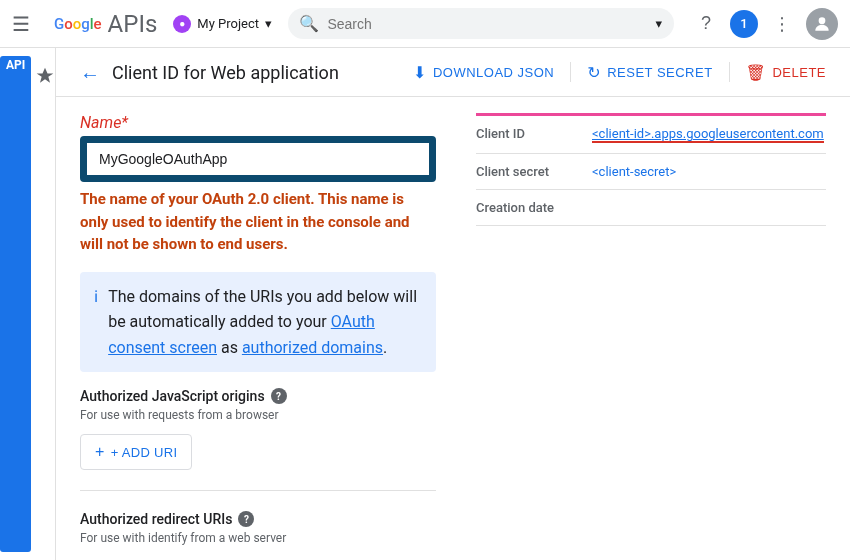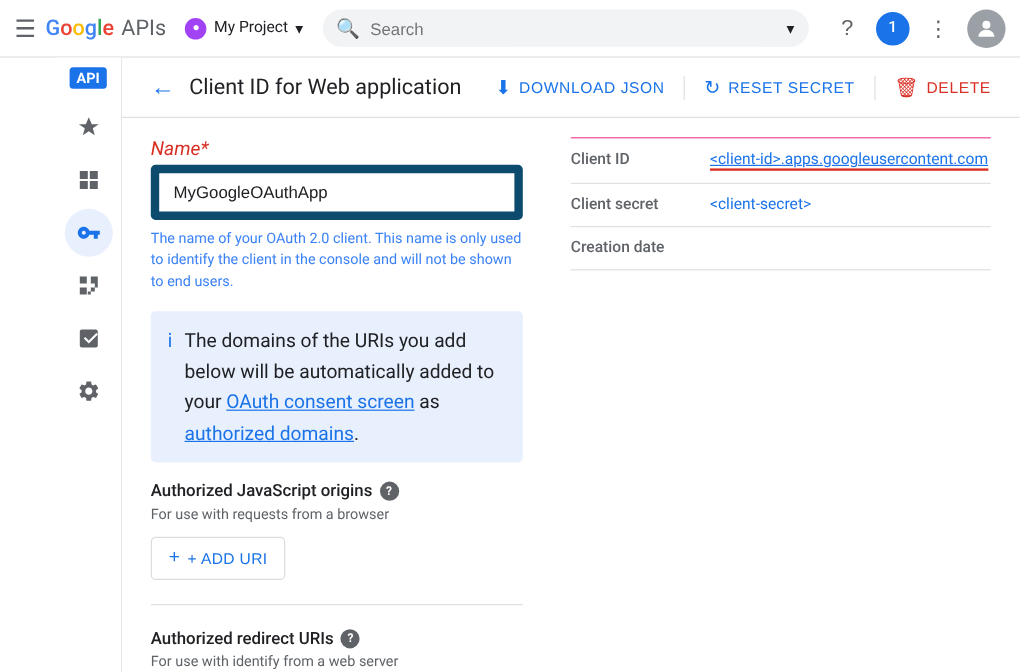--- a/index.html
+++ b/index.html
@@ -5,43 +5,43 @@
     * { box-sizing: border-box; margin: 0; padding: 0; }
     body { font-family: 'Roboto', Arial, sans-serif; font-size: 13px; color: #202124; background: #fff; width: 850px; height: 560px; overflow: hidden; }
 
     
     .top-nav {
       display: flex; align-items: center; height: 48px; padding: 0 12px;
       border-bottom: 1px solid #e0e0e0; background: #fff;
     }
     .nav-hamburger { color: #5f6368; font-size: 20px; cursor: pointer; margin-right: 8px; }
     .nav-logo { display: flex; align-items: center; gap: 4px; margin-right: 8px; }
-    .logo-google { font-size: 18px; font-weight: 500; }
+    .logo-google { font-size: 15px; font-weight: 500; margin-left: 16px; }
     .logo-g { color: #4285f4; }
     .logo-o1 { color: #ea4335; }
     .logo-o2 { color: #fbbc05; }
     .logo-g2 { color: #4285f4; }
     .logo-l { color: #34a853; }
     .logo-e { color: #ea4335; }
-    .logo-apis { color: #5f6368; font-size: 18px; font-weight: 400; margin-left: 2px; }
+    .logo-apis { color: #5f6368; font-size: 24px; font-weight: 400; margin-left: 2px; }
     .nav-project { display: flex; align-items: center; gap: 6px; margin-left: 8px; cursor: pointer; color: #202124; font-size: 13px; }
     .project-dot { width: 18px; height: 18px; border-radius: 50%; background: #a142f4; display: flex; align-items: center; justify-content: center; color: white; font-size: 10px; }
     .nav-search { flex: 1; margin: 0 16px; display: flex; align-items: center; background: #f1f3f4; border-radius: 24px; padding: 6px 12px; gap: 8px; }
     .search-icon { color: #5f6368; font-size: 16px; }
     .search-input { border: none; background: transparent; outline: none; flex: 1; font-size: 14px; color: #0f172a; }
     .nav-actions { display: flex; align-items: center; gap: 8px; }
     .nav-icon-btn { width: 32px; height: 32px; border-radius: 50%; display: flex; align-items: center; justify-content: center; cursor: pointer; color: #5f6368; font-size: 18px; border: none; background: transparent; }
     .nav-badge { width: 28px; height: 28px; border-radius: 50%; background: #1a73e8; color: white; display: flex; align-items: center; justify-content: center; font-size: 13px; font-weight: 500; cursor: pointer; }
     .nav-avatar { width: 32px; height: 32px; border-radius: 50%; background: #9aa0a6; display: flex; align-items: center; justify-content: center; cursor: pointer; }
 
     
     .layout { display: flex; height: calc(560px - 48px); }
 
     
-    .sidebar { width: 56px; background: #fff; border-right: 1px solid #e0e0e0; display: flex; flex-direction: column; align-items: center; padding-top: 8px; gap: 4px; margin-left: 46px; }
+    .sidebar { width: 56px; background: #fff; border-right: 1px solid #e0e0e0; display: flex; flex-direction: row; padding-top: 8px; gap: 4px; }
     .sidebar-api-label { background: #1a73e8; color: white; font-size: 12px; font-weight: 700; padding: 2px 6px; border-radius: 3px; margin-bottom: 8px; cursor: pointer; }
     .sidebar-icon { width: 40px; height: 40px; border-radius: 50%; display: flex; align-items: center; justify-content: center; cursor: pointer; color: #5f6368; font-size: 18px; }
     .sidebar-icon.active { background: #e8f0fe; color: #1a73e8; }
 
     
     .main { flex: 1; overflow-y: auto; background: #fff; }
 
     
     .page-header {
       display: flex; align-items: center; padding: 12px 24px; border-bottom: 1px solid #e0e0e0;
@@ -57,21 +57,21 @@
 
     
     .content { display: flex; padding: 16px 24px; gap: 40px; }
     .left-panel { flex: 1; max-width: 420px; }
     .right-panel { flex: 0 0 350px; }
 
     
     .field-label { font-size: 16px; color: #202124; margin-bottom: 4px; font-style: italic; }
     .field-label span { color: #d93025; }
     .text-input { width: 100%; border: 7px solid #0c4a6e; border-radius: 4px; padding: 8px 12px; font-size: 14px; color: #202124; outline: none; }
-    .field-help { font-size: 12px; color: #3b82f6; margin-top: 6px; line-height: 1.5; }
+    .field-help { font-size: 15px; color: #c2410c; margin-top: 6px; line-height: 1.5; font-weight: bold; }
 
     
     .info-box { background: #e8f0fe; border-radius: 4px; padding: 12px 14px; display: flex; gap: 10px; margin: 16px 0; }
     .info-icon { color: #1a73e8; font-size: 16px; flex-shrink: 0; margin-top: 1px; }
     .info-text { font-size: 16px; color: #202124; line-height: 1.6; }
     .info-link { color: #1a73e8; text-decoration: underline; cursor: pointer; }
 
     
     .section-title { font-size: 14px; font-weight: 500; color: #202124; margin-bottom: 4px; display: flex; align-items: center; gap: 6px; }
     .section-help-icon { width: 16px; height: 16px; border-radius: 50%; background: #5f6368; color: white; display: flex; align-items: center; justify-content: center; font-size: 10px; cursor: pointer; font-weight: 700; }
@@ -81,21 +81,21 @@
     .add-uri-btn { display: flex; align-items: center; gap: 6px; border: 1px solid #dadce0; background: #fff; color: #1a73e8; padding: 8px 14px; border-radius: 4px; font-size: 13px; font-weight: 500; cursor: pointer; letter-spacing: 0.3px; }
     .add-uri-btn .plus { font-size: 16px; font-weight: 400; }
 
     .section-divider { height: 1px; background: #e0e0e0; margin: 20px 0; }
 
     
     .uri-input { width: 280px; border: 1px solid #dadce0; border-radius: 4px; padding: 8px 12px; font-size: 13px; color: #202124; outline: none; }
 
     
     .detail-row { display: flex; align-items: flex-start; padding: 10px 0; border-bottom: 1px solid #e0e0e0; gap: 16px; }
-    .detail-row:first-child { border-top: 1px solid #ec4899; }
+    .detail-row:first-child { border-top: 3px solid #ec4899; }
     .detail-label { font-size: 13px; color: #5f6368; min-width: 100px; flex-shrink: 0; font-weight: 500; }
     .detail-value { font-size: 13px; color: #202124; }
     .detail-value.link-style { color: #1a73e8; text-decoration: underline; cursor: pointer; border-bottom: 2px solid #d93025; display: inline; }
     .detail-value.secret-style { color: #1a73e8; cursor: pointer; }
   </style>
 </head>
 <body>
 
 <nav class="top-nav">
   <span class="nav-hamburger">☰</span>

